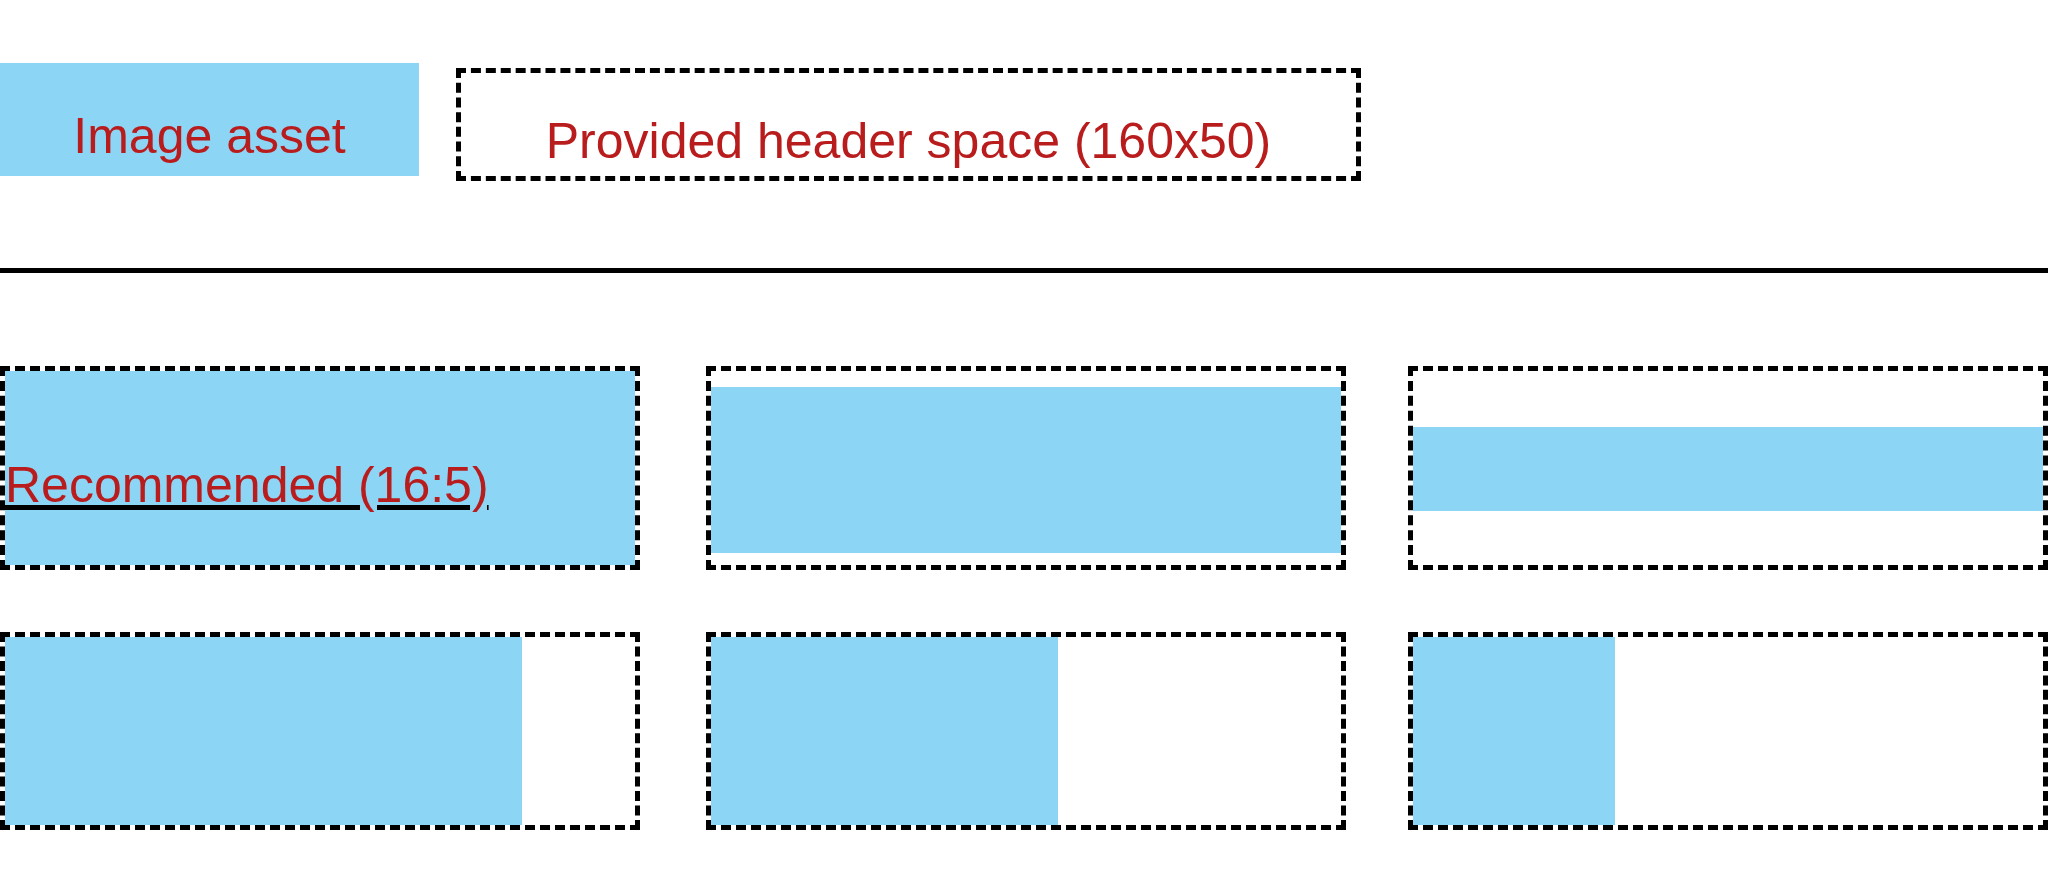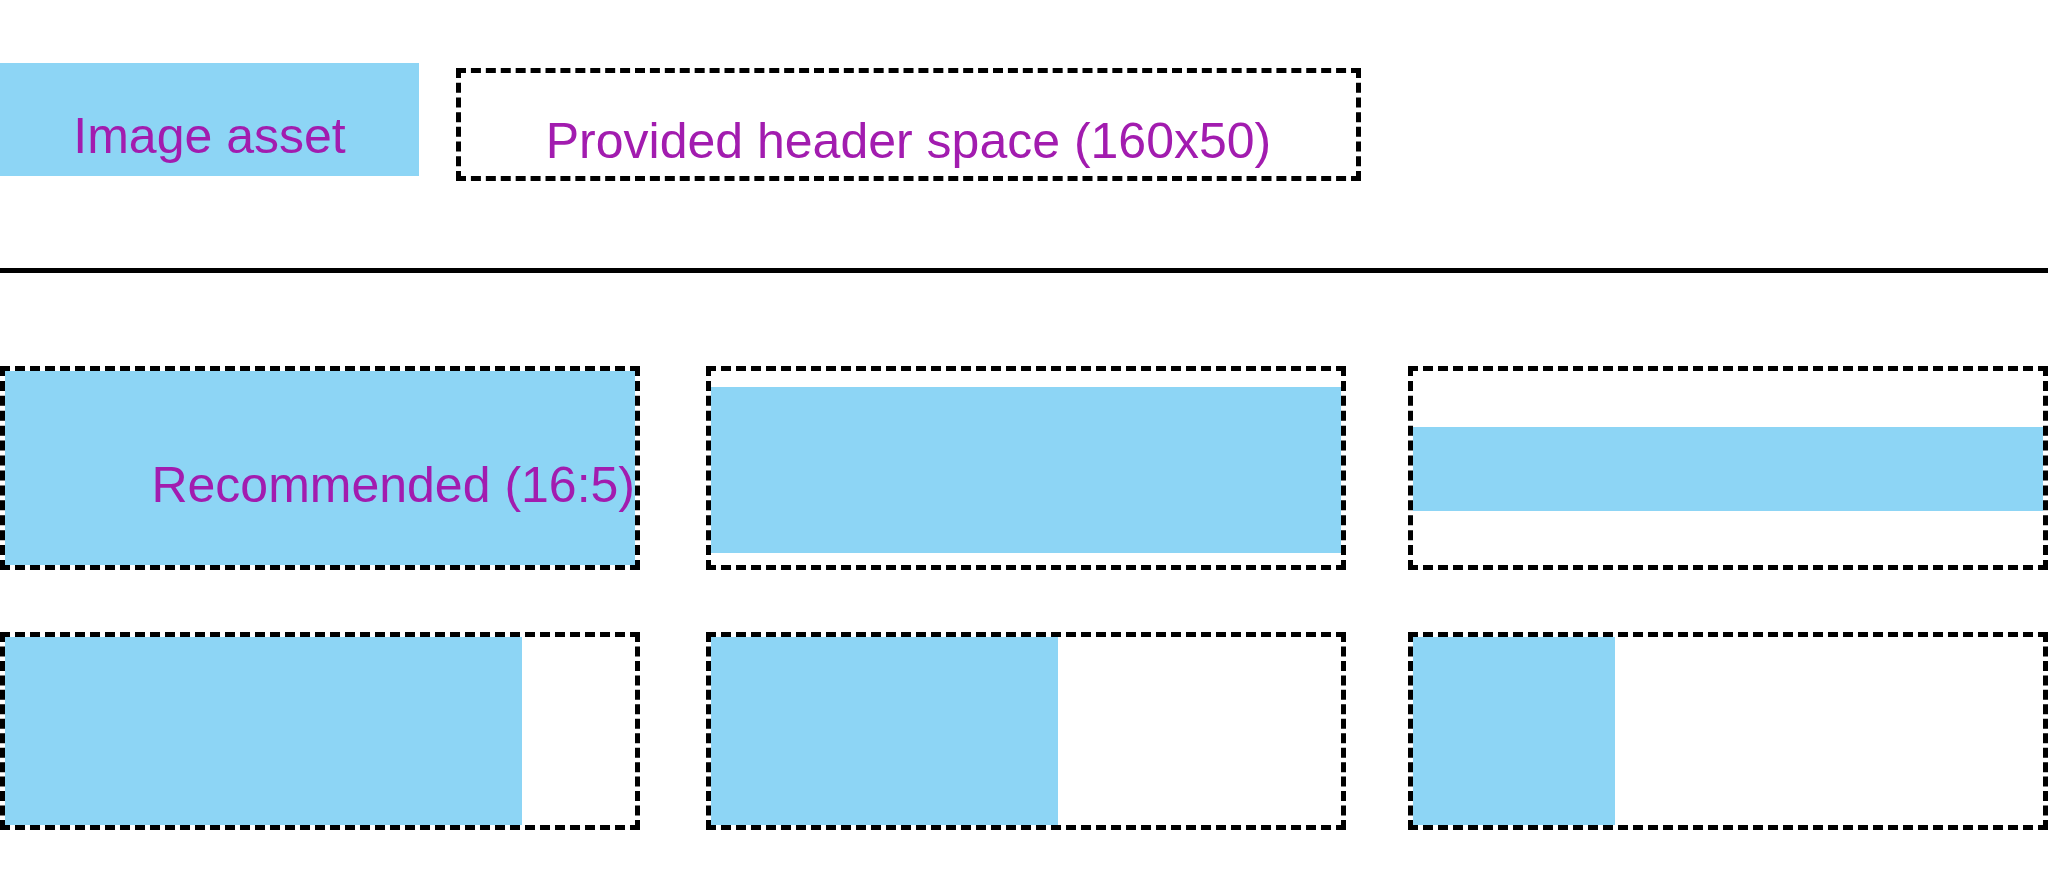--- a/index.html
+++ b/index.html
@@ -13,21 +13,21 @@
     height: 896px;
     background: #ffffff;
     overflow: hidden;
     font-family: "Liberation Sans", sans-serif;
     color: #000000;
   }
   .lbl {
     font-size: 50px;
     line-height: 1;
     white-space: nowrap;
-    color: #a21caf;
+    color: #b91c1c;
     margin-top: 33px;
   }
   
   .legend-asset {
     position: absolute;
     left: 0;
     top: 63px;
     width: 419px;
     height: 113px;
     background: var(--asset-blue, #8DD5F5);
@@ -59,21 +59,22 @@
   }
   
   .example {
     position: absolute;
     width: 640px;
     box-sizing: border-box;
     border: 5px dashed var(--line-black, #000);
     background: #ffffff;
     display: flex;
     align-items: center;
-    justify-content: flex-end;
+    justify-content: flex-start;
+    text-decoration: underline;
   }
   .row1 { top: 366px; height: 204px; }
   .row2 { top: 632px; height: 198px; }
   .col1 { left: 0px; }
   .col2 { left: 706px; }
   .col3 { left: 1408px; }
   .asset {
     position: absolute;
     background: var(--asset-blue, #8DD5F5);
   }

